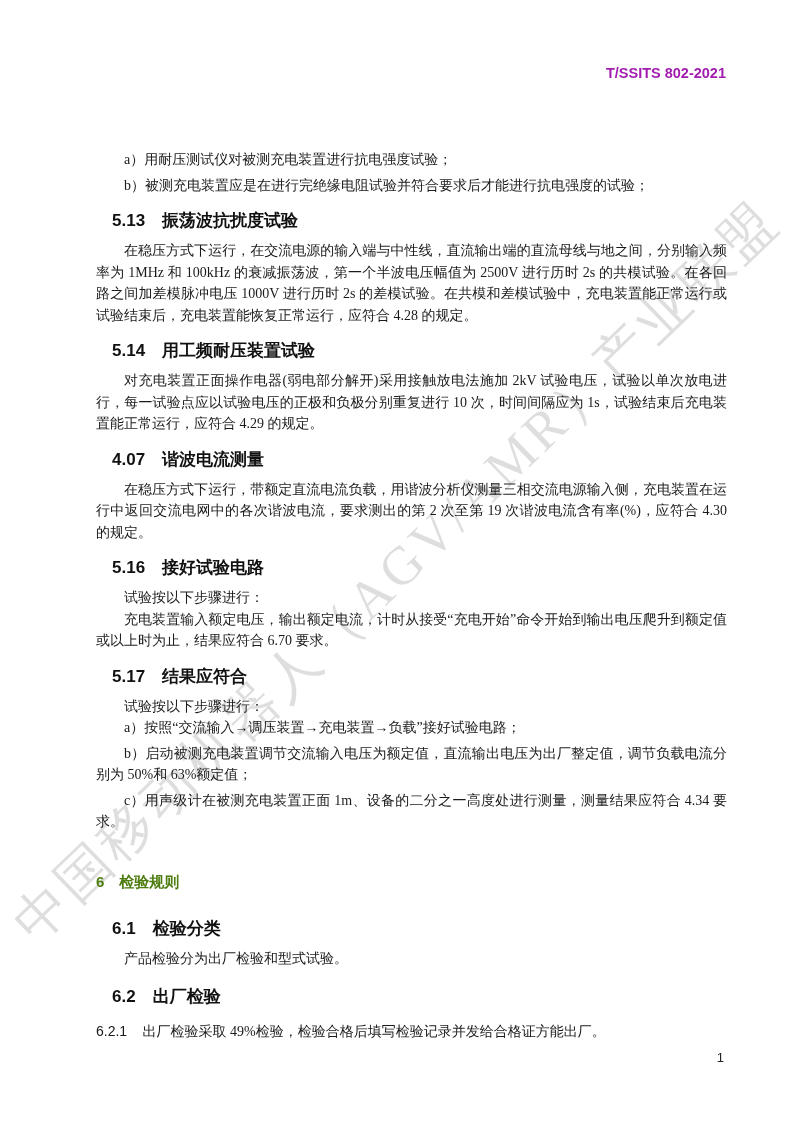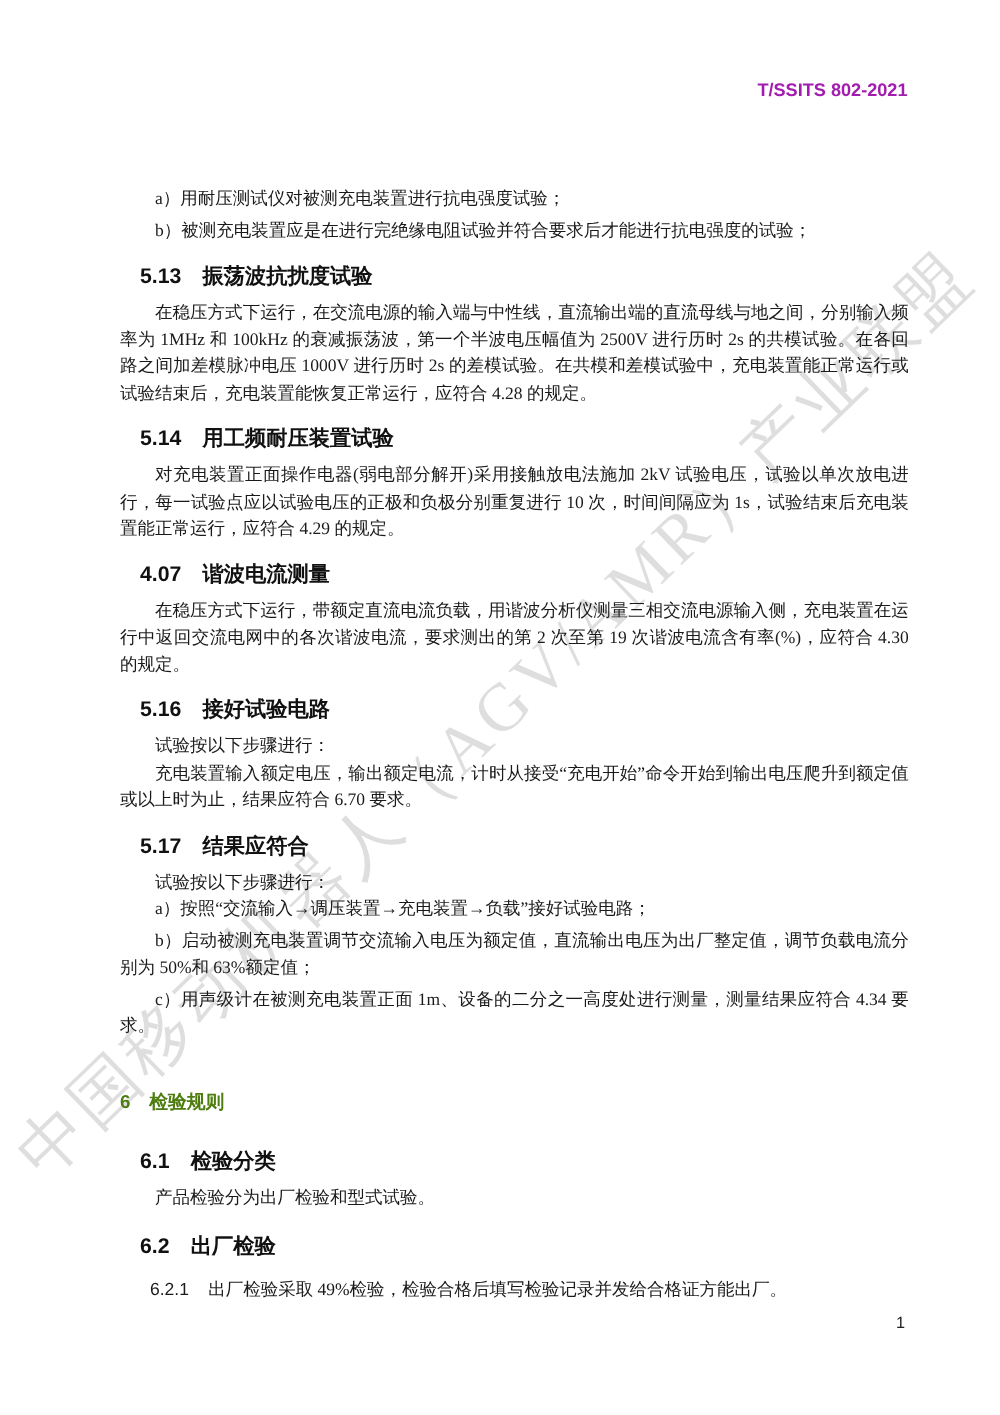--- a/index.html
+++ b/index.html
@@ -82,21 +82,20 @@
   .para.mt-sm { margin-top: 4px; }
   .clause {
     text-indent: 0;
     margin-top: 14px;
     line-height: 21.5px;
     text-align: justify;
   }
   .clause-num {
     font-family: "Liberation Sans", "DejaVu Sans", sans-serif;
     margin-right: 1.1em;
-    margin-left: 24px;
   }
   .pagenum {
     position: absolute;
     top: 1050px;
     right: 76px;
     font-family: "Liberation Sans", "DejaVu Sans", sans-serif;
     font-size: 13px;
     color: #222222;
     z-index: 1;
   }

